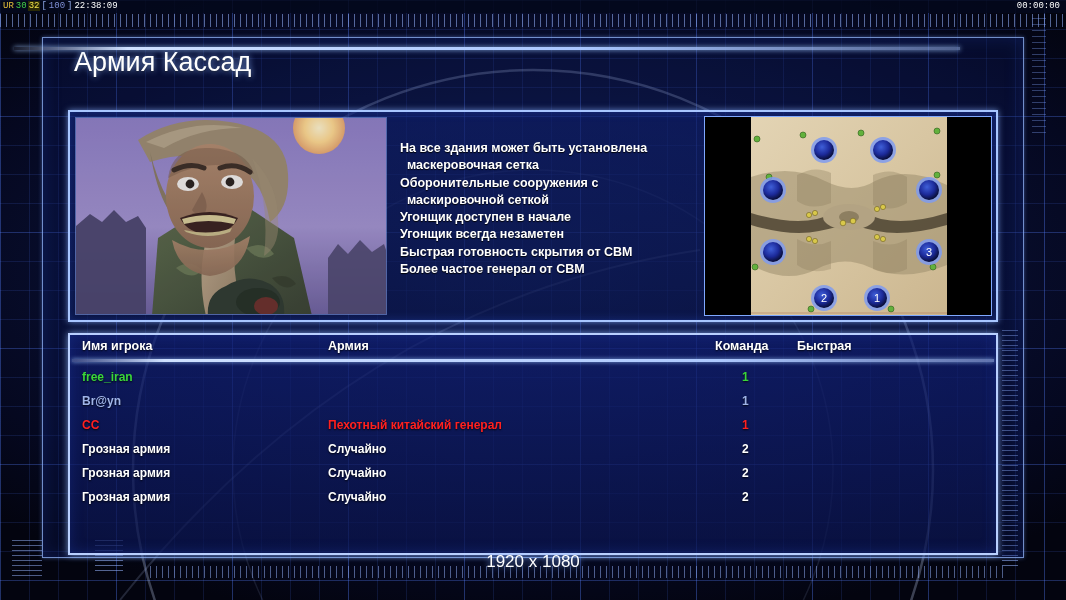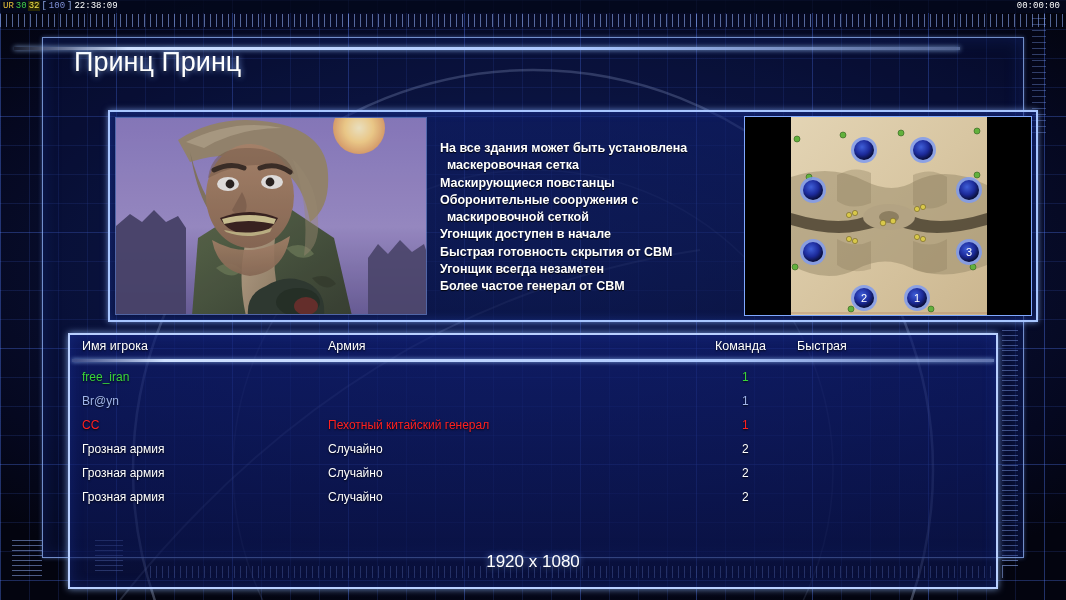--- a/index.html
+++ b/index.html
@@ -132,21 +132,20 @@
   }
 
   
   .info-panel {
     position: absolute;
     left: 68px; top: 110px; width: 930px; height: 212px;
     border: 2px solid #a8c6ff;
     background: linear-gradient(to bottom, rgba(16,32,110,0.55), rgba(10,20,70,0.55));
     box-shadow: 0 0 6px rgba(140,180,255,0.7), inset 0 0 10px rgba(40,80,200,0.35);
     z-index: 12;
-    margin-left: 40px;
   }
 
   .portrait {
     position: absolute;
     left: 5px; top: 5px; width: 312px; height: 198px;
     overflow: hidden;
     border: 1px solid rgba(150,180,255,0.5);
   }
   .portrait svg { display: block; }
 
@@ -167,25 +166,26 @@
     right: 4px; top: 4px; width: 288px; height: 200px;
     border: 1px solid #7fa8ff;
     background: #000;
     overflow: hidden;
   }
   .minimap-wrap svg { display: block; }
 
   
   .list-panel {
     position: absolute;
-    left: 68px; top: 333px; width: 930px; height: 256px;
+    left: 68px; top: 333px; width: 930px; height: 222px;
     border: 2px solid #b9d0ff;
     background: linear-gradient(to bottom, rgba(16,30,115,0.62), rgba(11,20,76,0.62));
     box-shadow: 0 0 7px rgba(150,190,255,0.75), inset 0 0 14px rgba(35,70,190,0.3);
     z-index: 12;
+    font-weight: bold;
   }
 
   .hdr-row {
     position: absolute;
     left: 0; top: 4px; right: 0; height: 20px;
     font-size: 12.5px;
     color: #ffffff;
     text-shadow: 0 1px 2px rgba(0,0,0,0.85);
   }
   .hdr-underline {
@@ -261,21 +261,21 @@
   <div class="ruler ruler-right2"></div>
 
   <div class="statusbar">
     <span class="left"><span class="seg sb-ur">UR</span><span class="seg sb-n1">30</span><span class="seg sb-n2">32</span><span class="seg sb-brk">[</span><span class="seg sb-pct">100</span><span class="seg sb-brk">]</span><span class="seg sb-time">22:38:09</span></span>
     <span class="right">00:00:00</span>
   </div>
 
   <div class="frame-outer"></div>
 
   <div class="titlebar">
-    <div class="title-text">Принц Принц</div>
+    <div class="title-text">Армия Кассад</div>
   </div>
   <div class="title-underline"></div>
 
   <div class="info-panel">
 
     <div class="portrait">
       <svg width="312" height="198" viewBox="0 0 312 198">
         <defs>
           <linearGradient id="sky" x1="0" y1="0" x2="0" y2="1">
             <stop offset="0%" stop-color="#8f7fc0"></stop>
@@ -331,26 +331,25 @@
         <path d="M150 168 q22 -14 44 -2 q16 10 14 32 l-76 0 q-2 -22 18 -30 Z" fill="#2f3a2a"></path>
         <ellipse cx="182" cy="184" rx="22" ry="14" fill="#25301f"></ellipse>
         <ellipse cx="190" cy="188" rx="12" ry="9" fill="#6b2f24"></ellipse>
         <rect x="0" y="0" width="312" height="198" fill="#2a2a6a" opacity="0.10"></rect>
       </svg>
     </div>
 
     <div class="desc">
       <div>На все здания может быть установлена</div>
       <div class="ind">маскеровочная сетка</div>
-      <div>Маскирующиеся повстанцы</div>
       <div>Оборонительные сооружения с</div>
       <div class="ind">маскировочной сеткой</div>
       <div>Угонщик доступен в начале</div>
+      <div>Угонщик всегда незаметен</div>
       <div>Быстрая готовность скрытия от СВМ</div>
-      <div>Угонщик всегда незаметен</div>
       <div>Более частое генерал от СВМ</div>
     </div>
 
     <div class="minimap-wrap">
       <svg width="288" height="200" viewBox="0 0 288 200">
         <defs>
           <linearGradient id="sand" x1="0" y1="0" x2="1" y2="1">
             <stop offset="0%" stop-color="#e3d4b4"></stop>
             <stop offset="50%" stop-color="#d8c6a2"></stop>
             <stop offset="100%" stop-color="#cbb68f"></stop>

